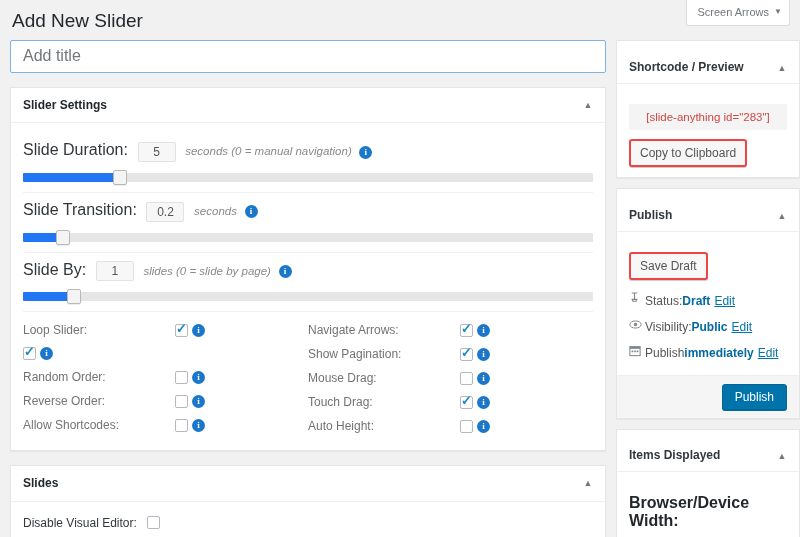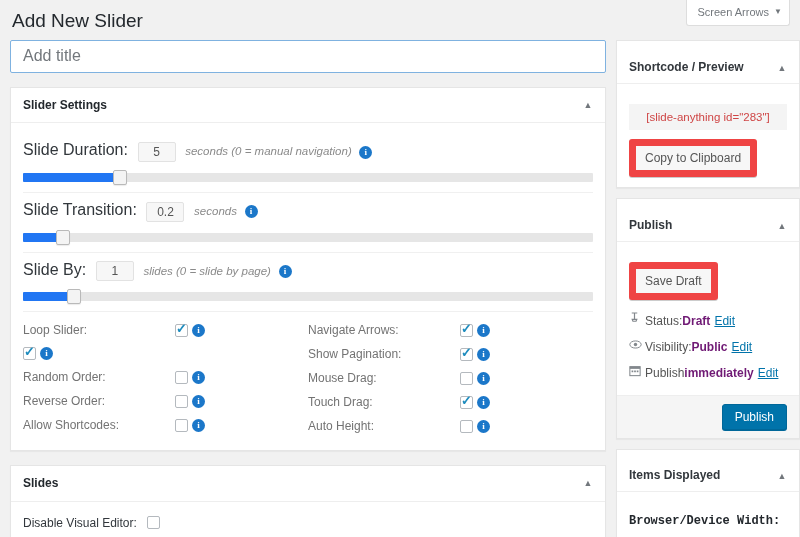--- a/index.html
+++ b/index.html
@@ -109,52 +109,52 @@
   .cbox.on::after {
     content:"✓"; position:absolute; left:0px; top:-4px;
     font-size:13px; color:#1e8cbe; font-weight:700;
   }
 
   
   .dve { display:flex; align-items:center; font-size:12px; padding:4px 0 12px; }
   .dve .cl { margin-right:10px; }
   .btn {
     display:inline-flex; align-items:center; gap:5px;
-    background:#f7f7f7; border:7px solid #ef4444; border-radius:3px;
+    background:#f7f7f7; border:2px solid #ef4444; border-radius:3px;
     color:#555; font-size:12px; line-height:1; padding:6px 9px;
     cursor:pointer; box-shadow:0 1px 0 #ccc;
     font-family:"Liberation Sans", sans-serif; white-space:nowrap;
   }
 
   
   .side-box { background:#fff; border:1px solid #e5e5e5; box-shadow:0 1px 1px rgba(0,0,0,.04); margin-bottom:10px; }
   .side-box .hndle { font-size:12px; font-weight:700; padding:9px 12px; border-bottom:1px solid #eee; position:relative; cursor:pointer; }
   .side-inside { padding:10px 12px; }
 
   .shortcode-box {
     background:#f4f4f4; color:#cf4646; text-align:center;
     font-size:11.5px; padding:7px 4px; margin-bottom:9px; user-select:all;
   }
 
   .pub-rows { font-size:12px; }
   .pub-row { display:flex; align-items:flex-end; padding:5px 0; color:#555; }
   .pub-row .gi { width:16px; color:#82878c; font-size:12px; flex:0 0 16px; }
-  .pub-row b { color:#701a75; }
+  .pub-row b { color:#0369a1; }
   .pub-row a { color:#0073aa; text-decoration:underline; margin-left:4px; cursor:pointer; }
   .major-actions {
     background:#f5f5f5; border-top:1px solid #eee;
     padding:8px 12px; text-align:right;
   }
   .btn-primary {
     background:#0073aa; border:1px solid #006799; color:#fff;
     font-size:12px; padding:5px 12px; border-radius:3px; cursor:pointer;
     box-shadow:0 1px 0 #006799; font-family:"Liberation Sans", sans-serif;
   }
 
-  .bdw-title { font-size:12px; font-weight:700; color:#23282d; padding:2px 0 7px;font-family:Liberation Mono, monospace; }
+  .bdw-title { font-size:16px; font-weight:700; color:#23282d; padding:2px 0 7px; }
   .dev-row { display:flex; align-items:center; padding:3px 0; font-size:12px; }
   .dev-row .dlabel { flex:1; margin-left:7px; color:#32373c; }
   .spin {
     width:30px; height:19px; border:1px solid #ccc; background:#fff;
     font-size:11px; color:#32373c; border-radius:2px;
     display:flex; align-items:center; justify-content:space-between;
     padding:0 3px; cursor:pointer;
   }
   .spin .arrows { font-size:7px; line-height:.9; color:#555; }
 </style>

